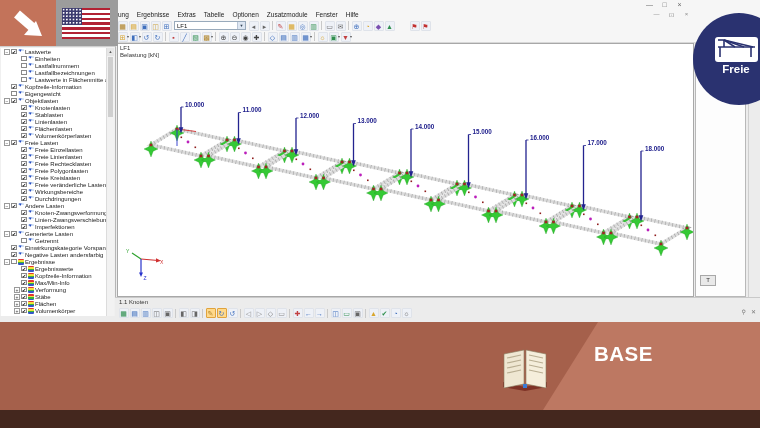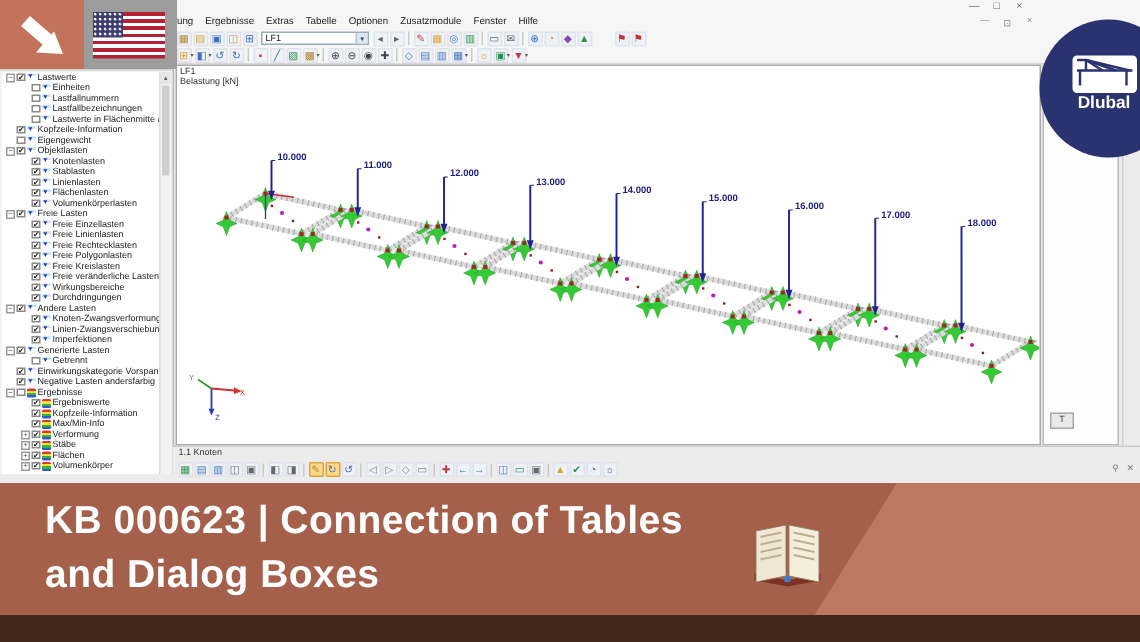--- a/index.html
+++ b/index.html
@@ -691,58 +691,55 @@
             <line x1="9" y1="3" x2="9" y2="10"></line>
             <line x1="3" y1="3" x2="9" y2="3"></line>
             <line x1="9" y1="3" x2="20" y2="10"></line>
             <line x1="9" y1="3" x2="29" y2="10"></line>
             <line x1="9" y1="3" x2="38" y2="10"></line>
             <line x1="5" y1="10" x2="5" y2="20"></line>
             <line x1="36" y1="10" x2="36" y2="20"></line>
           </g>
         </svg>
       </div>
-      <div id="logo-text">Dlubal</div>
+      <div id="logo-text">Freie</div>
     </div>
   </div>
 
   <div id="corner-box" style="background: rgb(195, 115, 90);">
     <svg width="56" height="46">
       <line x1="17" y1="14" x2="32" y2="27" stroke="#fff" stroke-width="9"></line>
       <polygon points="42,36 24,35 36,21" fill="#fff"></polygon>
     </svg>
   </div>
   <div id="flag-bg">
     <div id="us-flag">
       <div id="us-canton"></div>
     </div>
   </div>
 
   <div id="banner" style="background: rgb(165, 96, 75);">
     <svg id="banner-light" width="760" height="88">
       <polygon id="banner-light-poly" points="598,0 760,0 760,88 543,88" fill="#bd7862"></polygon>
     </svg>
-    <div id="banner-title">
-      <div>KB 000623 | Connection of Tables</div>
-      <div>and Dialog Boxes</div>
-    </div>
     <svg id="book-icon" width="54" height="46">
       <path d="M5 36 L27 41 L49 36 L49 41 L27 45 L5 41 Z" fill="#7e3226"></path>
       <path d="M6 8 L26 4 L26 38 L6 42 Z" fill="#efe7d2" stroke="#8a7e62" stroke-width="0.6"></path>
       <path d="M48 8 L28 4 L28 38 L48 42 Z" fill="#f5eedb" stroke="#8a7e62" stroke-width="0.6"></path>
       <g stroke="#b9ae92" stroke-width="1.2">
         <line x1="9" y1="12" x2="23" y2="9"></line>
           <line x1="9" y1="17" x2="23" y2="14"></line>
         <line x1="9" y1="22" x2="23" y2="19"></line>
           <line x1="9" y1="27" x2="23" y2="24"></line>
         <line x1="31" y1="9" x2="45" y2="12"></line>
           <line x1="31" y1="14" x2="45" y2="17"></line>
         <line x1="31" y1="19" x2="45" y2="22"></line>
           <line x1="31" y1="24" x2="45" y2="27"></line>
       </g>
       <rect x="25" y="38" width="4" height="4" fill="#3a7bd5"></rect>
     </svg>
     <div id="banner-badge">
+      <div>BASE</div>
     </div>
   </div>
   <div id="bottom-strip" style="background: rgb(68, 39, 30);"></div>
 
 </div>
 
 </body></html>

